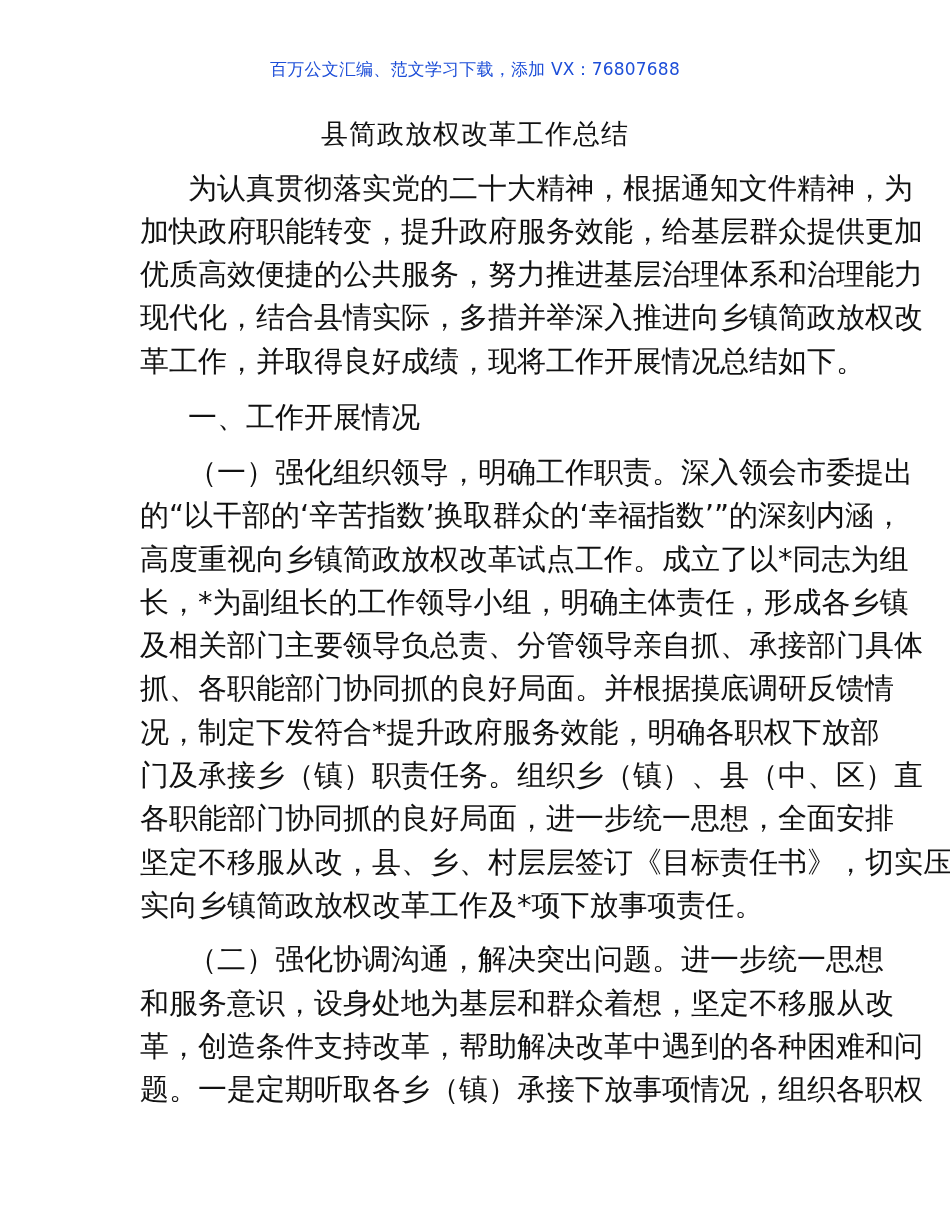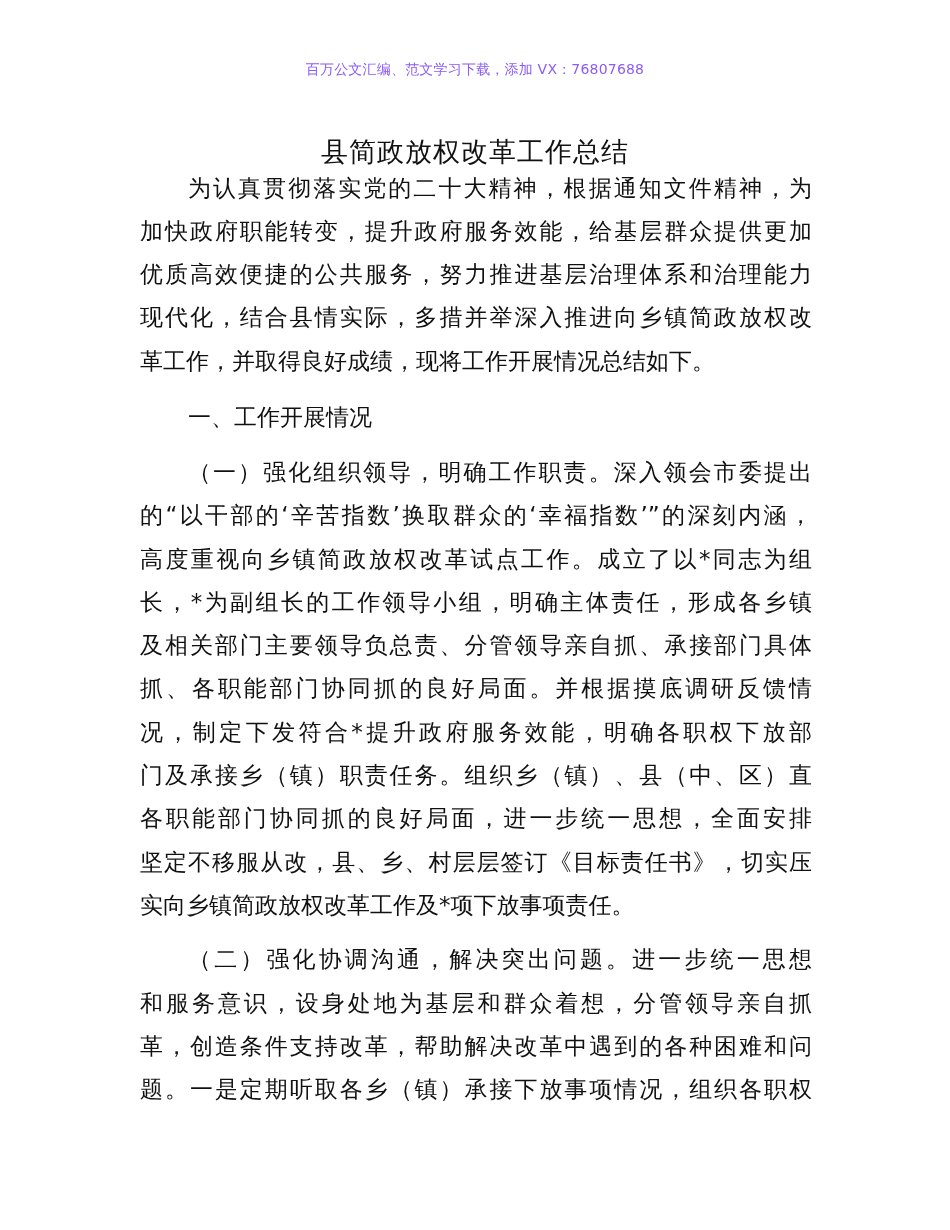--- a/index.html
+++ b/index.html
@@ -1,22 +1,22 @@
 <!DOCTYPE html>
 <html><head>
   <meta charset="utf-8">
   <style>
     html, body { margin: 0; padding: 0; background: #ffffff; }
     body { width: 950px; height: 1230px; position: relative; overflow: hidden;
            font-family: "DejaVu Sans", "Liberation Sans", sans-serif; color: #111; }
     .banner { position: absolute; top: 56px; left: 0; width: 950px; text-align: center;
-              color: #8b5cf6; font-size: 14px; line-height: 26px; letter-spacing: 0.2px; }
+              color: #1d4ed8; font-size: 17px; line-height: 26px; letter-spacing: 0.2px; }
     .title { position: absolute; top: 114px; left: 0; width: 950px; text-align: center;
-             font-size: 27px; line-height: 40px; letter-spacing: 1px; color: #111; margin-top: 18px; }
-    .line { position: absolute; left: 140px; width: 672px; font-size: 23px; line-height: 32px;
+             font-size: 27px; line-height: 40px; letter-spacing: 1px; color: #111; }
+    .line { position: absolute; left: 140px; width: 672px; font-size: 29px; line-height: 32px;
             white-space: nowrap; text-align: justify; text-align-last: justify; color: #111; }
     .line.last { text-align-last: left; }
     .indent { left: 188px; width: 624px; }
   </style>
 </head>
 <body>
 
 <div>
   <div class="banner">百万公文汇编、范文学习下载，添加 VX：76807688</div>
   <div class="title">县简政放权改革工作总结</div>
@@ -40,17 +40,17 @@
     <div class="line" style="top:672px">抓、各职能部门协同抓的良好局面。并根据摸底调研反馈情</div>
     <div class="line" style="top:716px">况，制定下发符合*提升政府服务效能，明确各职权下放部</div>
     <div class="line" style="top:759px">门及承接乡（镇）职责任务。组织乡（镇）、县（中、区）直</div>
     <div class="line" style="top:802px">各职能部门协同抓的良好局面，进一步统一思想，全面安排</div>
     <div class="line" style="top:846px">坚定不移服从改，县、乡、村层层签订《目标责任书》，切实压</div>
     <div class="line last" style="top:889px">实向乡镇简政放权改革工作及*项下放事项责任。</div>
   </div>
 
   <div>
     <div class="line indent" style="top:943px">（二）强化协调沟通，解决突出问题。进一步统一思想</div>
-    <div class="line" style="top:987px">和服务意识，设身处地为基层和群众着想，分管领导亲自抓</div>
+    <div class="line" style="top:987px">和服务意识，设身处地为基层和群众着想，坚定不移服从改</div>
     <div class="line" style="top:1030px">革，创造条件支持改革，帮助解决改革中遇到的各种困难和问</div>
     <div class="line" style="top:1073px">题。一是定期听取各乡（镇）承接下放事项情况，组织各职权</div>
   </div>
 </div>
 
 </body></html>

